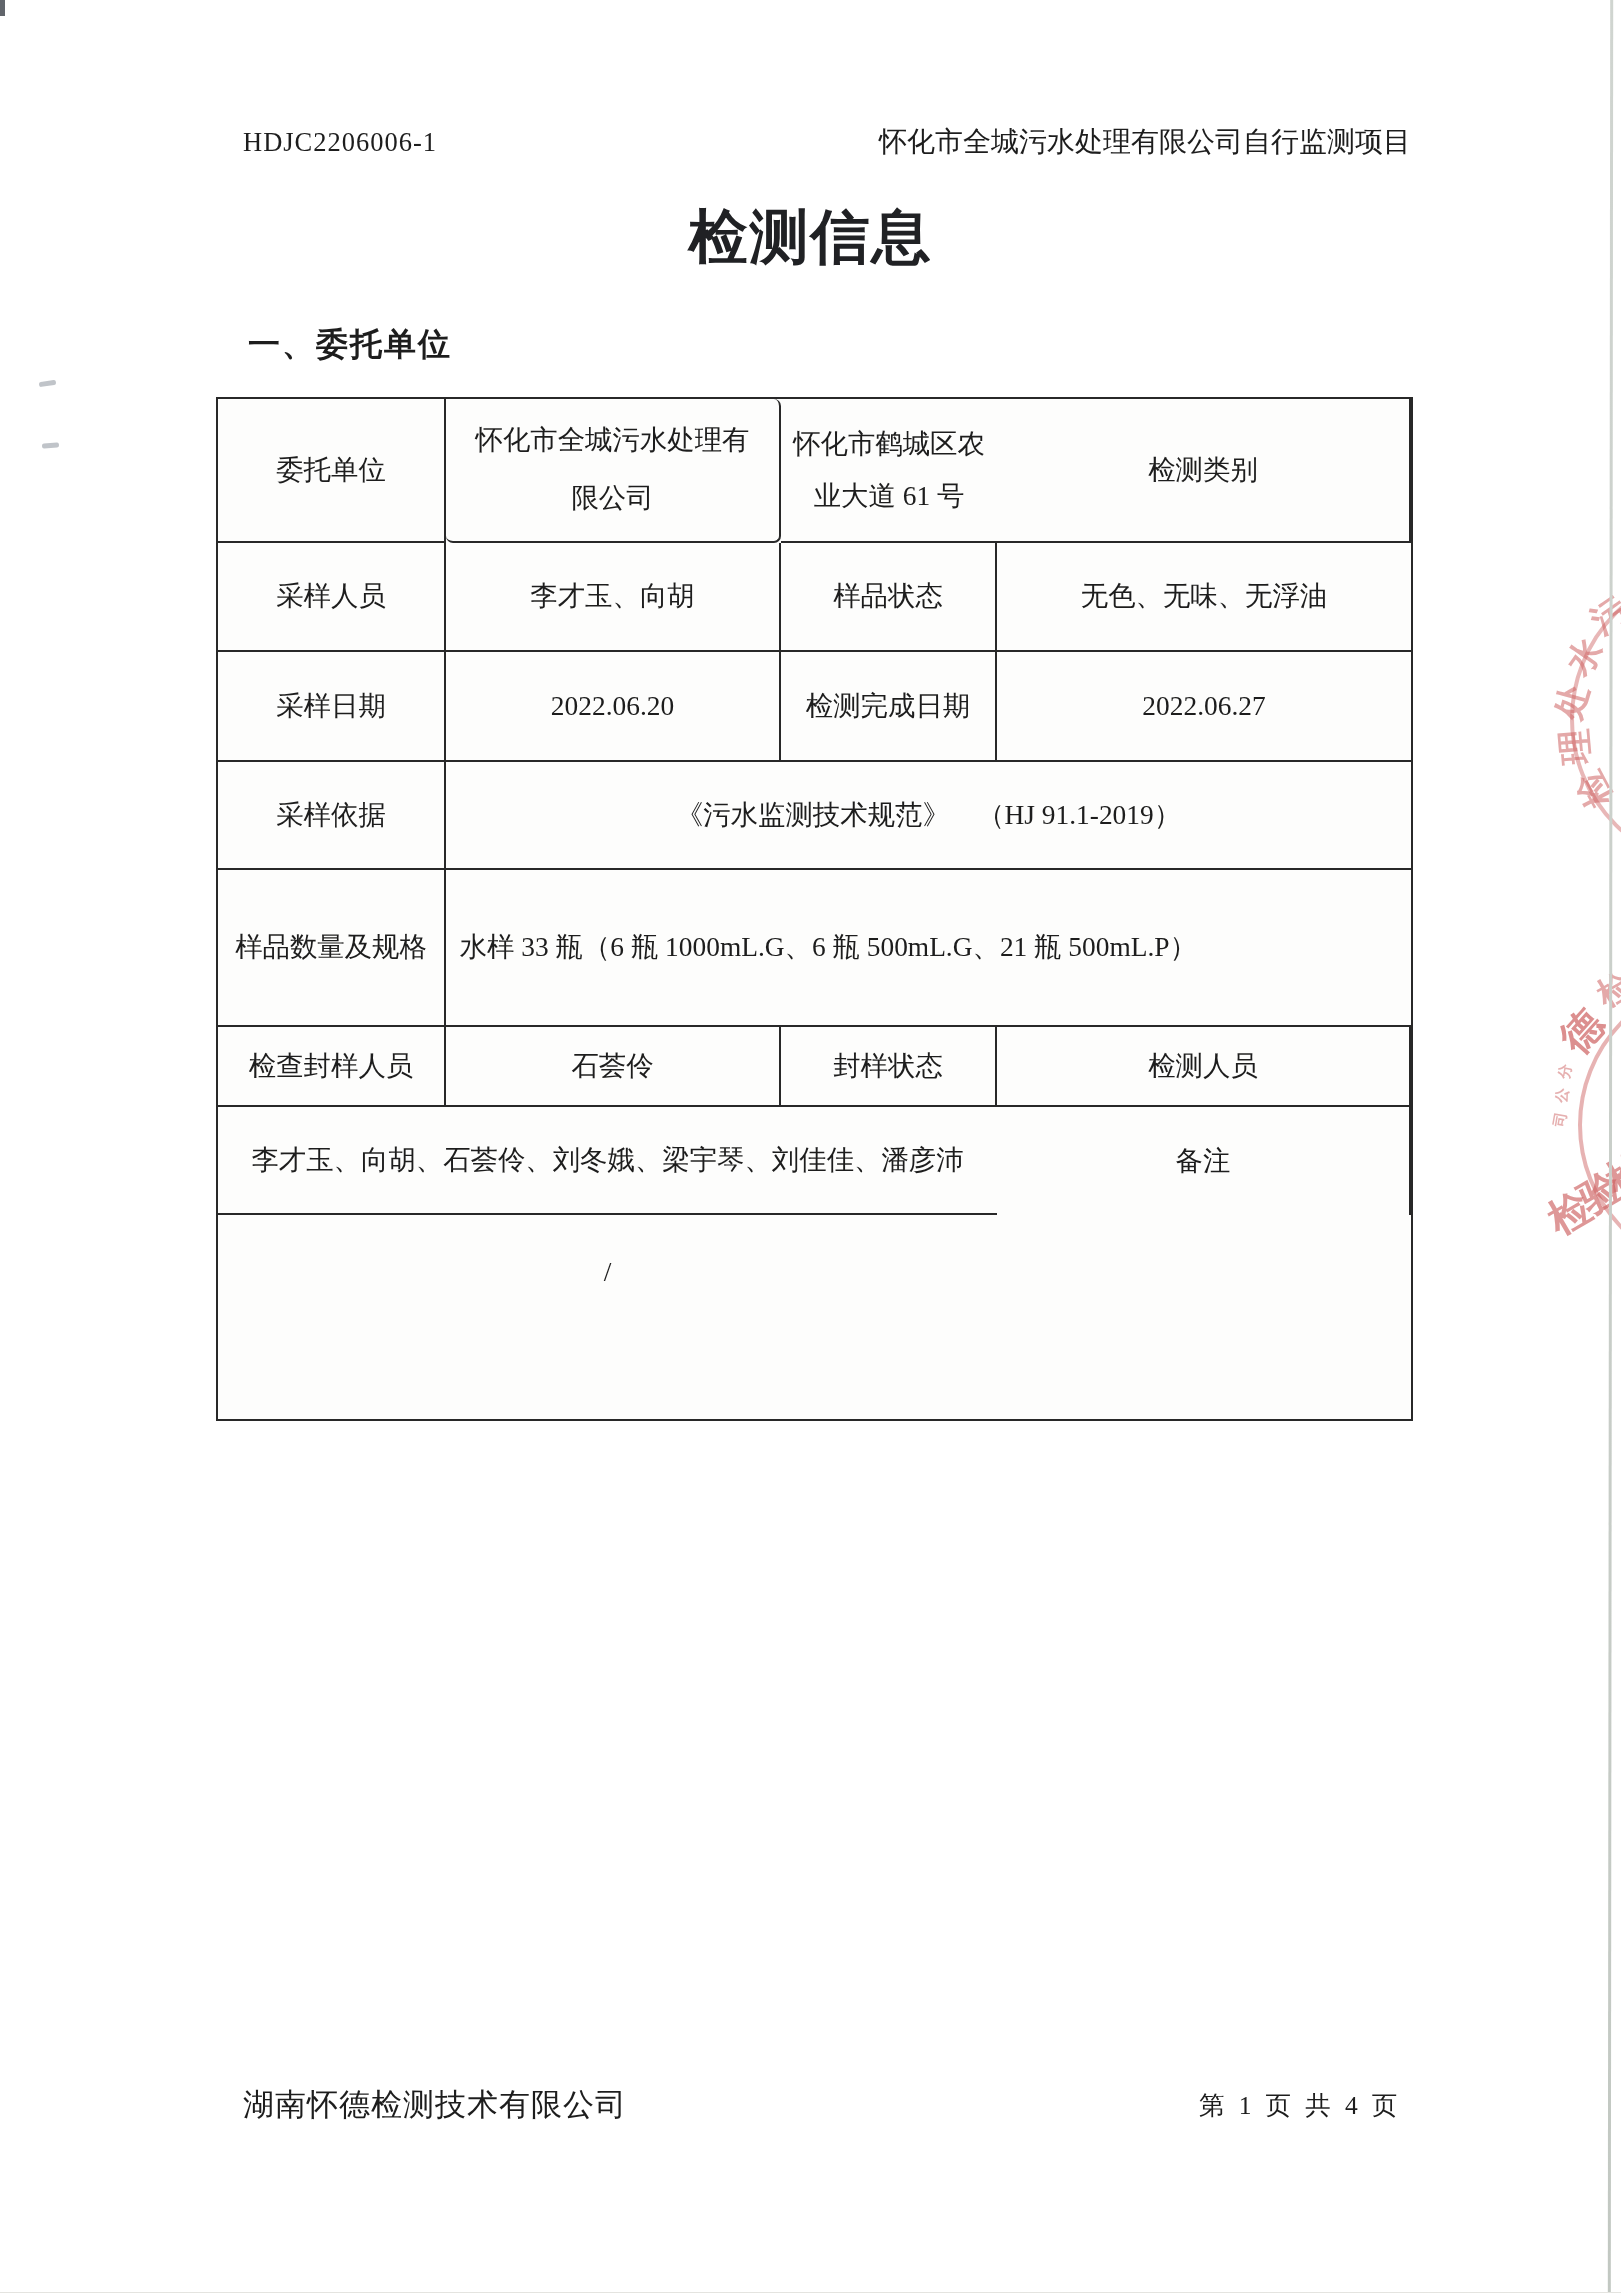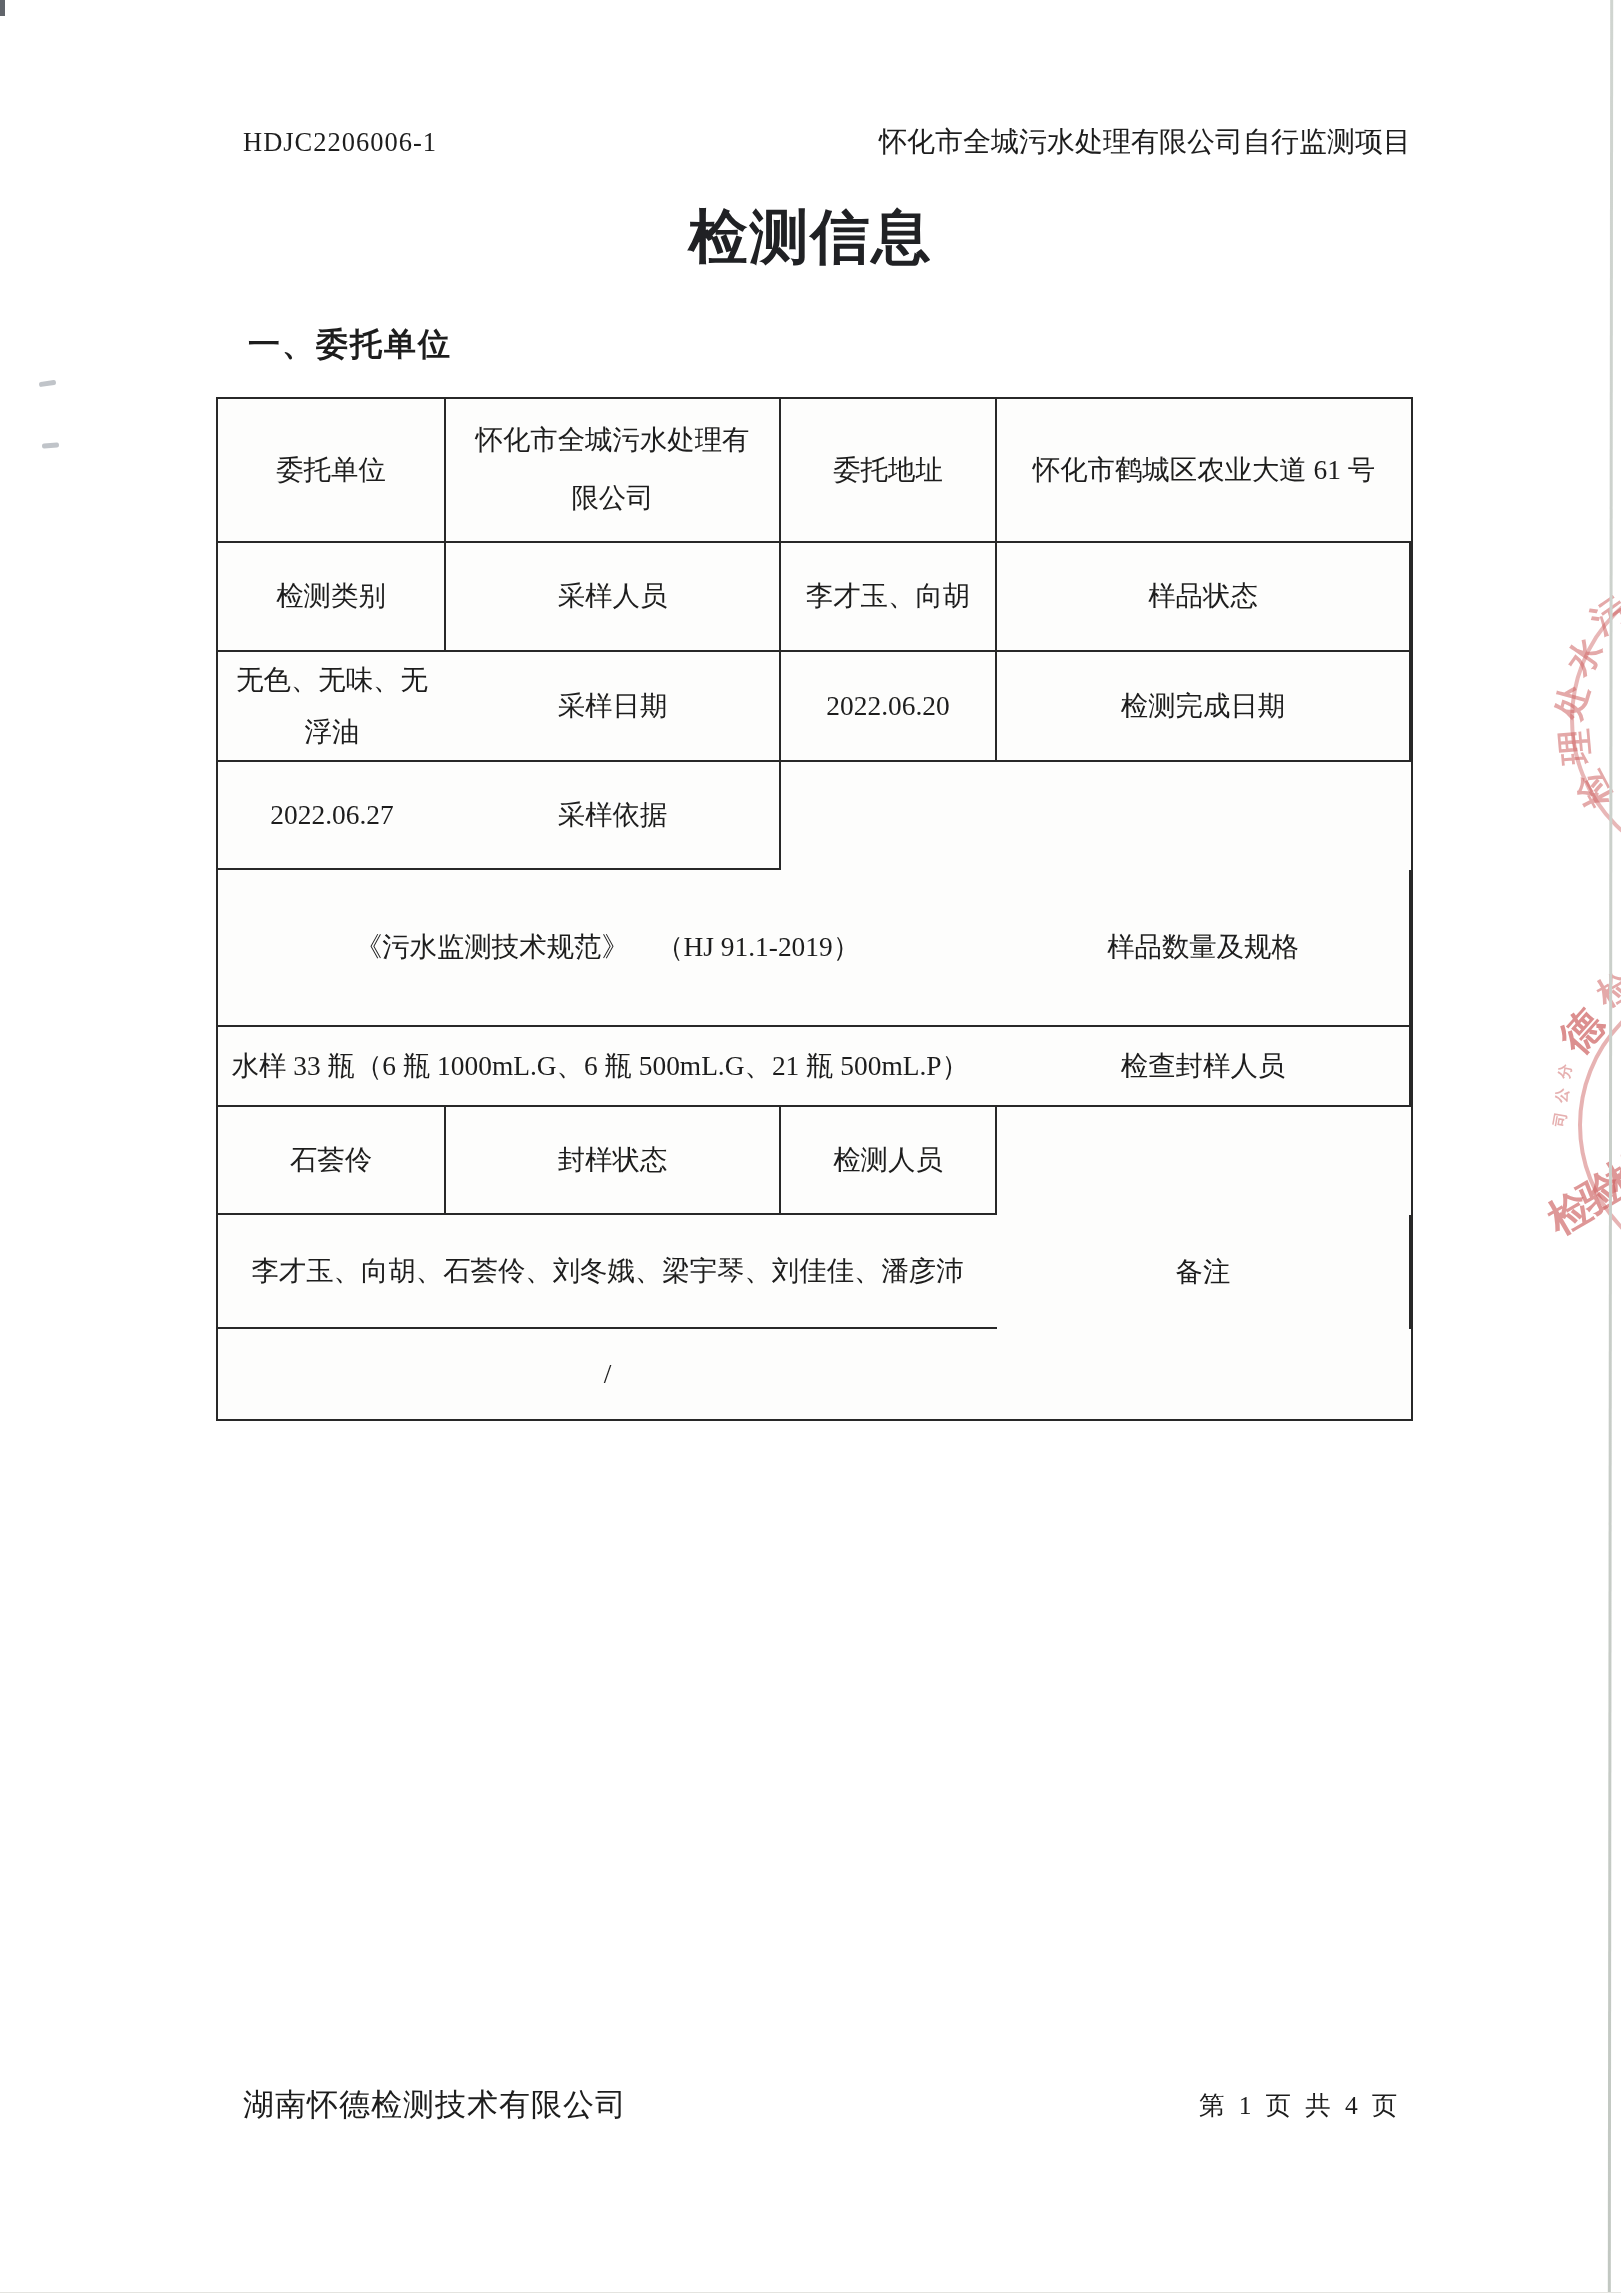--- a/index.html
+++ b/index.html
@@ -27,21 +27,21 @@
     background:#fdfdfc;
     box-sizing:content-box;
   }
   .c{
     border-right:2px solid #282828;
     border-bottom:2px solid #282828;
     display:flex;align-items:center;justify-content:center;
     text-align:center;font-size:27.4px;line-height:1.9;
     padding:0 9.8px;box-sizing:border-box;
   }
-  .wrapcell{padding:0 23px;line-height:2.1;}
+  .wrapcell{padding:0 23px;line-height:2.1;border-radius:7px;}
   .span3{grid-column:span 3;}
   .lastcol{border-right:none;}
   .lastrow{border-bottom:none;}
   .leftalign{justify-content:flex-start;text-align:center;padding-left:13.7px;}
   
   .footer-company{position:absolute;left:243px;top:2084px;font-size:31px;letter-spacing:1px;}
   .footer-page{position:absolute;left:1199px;top:2088px;font-size:25.5px;letter-spacing:3.9px;}
   
   .stamp-arc{position:absolute;border-radius:50%;box-sizing:border-box;}
   .arc-upper{left:1570px;top:567px;width:304px;height:304px;border:4.9px solid rgba(207,104,104,.48);}
@@ -78,21 +78,20 @@
 
   <div class="doc-no">HDJC2206006-1</div>
   <div class="project">怀化市全城污水处理有限公司自行监测项目</div>
   <div class="title">检测信息</div>
   <div class="section">一、委托单位</div>
 
   <div class="tbl">
 
     <div class="c">委托单位</div>
     <div class="c wrapcell">怀化市全城污水处理有限公司</div>
-    <div class="c">委托地址</div>
     <div class="c lastcol">怀化市鹤城区农业大道 61 号</div>
 
     <div class="c">检测类别</div>
 
     <div class="c">采样人员</div>
     <div class="c">李才玉、向胡</div>
     <div class="c">样品状态</div>
     <div class="c lastcol">无色、无味、无浮油</div>
 
     <div class="c">采样日期</div>

